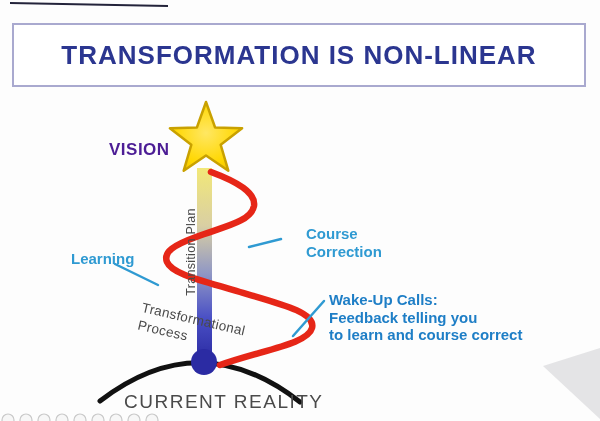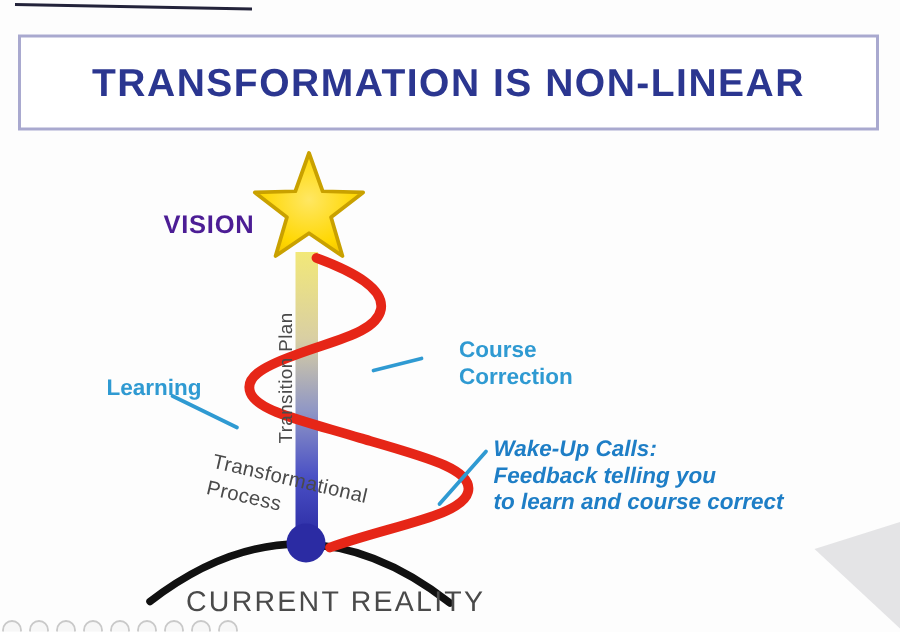--- a/index.html
+++ b/index.html
@@ -38,21 +38,21 @@
   }
   .learning{
     left:71px;top:250px;color:#2f9ad2;font-size:15px;font-weight:700;
   }
   .course-correction{
     left:286px;top:225px;color:#2f9ad2;font-size:15px;font-weight:700;
     line-height:1.18;white-space:pre-line;margin-left:20px;
   }
   .wake-up{
     left:329px;top:291px;color:#1e7ec6;font-size:15px;font-weight:700;
-    line-height:1.18;white-space:pre-line;font-style:italic;
+    line-height:1.18;white-space:pre-line;
   }
   .current-reality{
     left:124px;top:391px;color:#4a4a4a;font-size:19px;font-weight:500;
     letter-spacing:1.5px;
   }
   svg{position:absolute;left:0;top:0;}
 </style>
 </head>
 <body>
 

